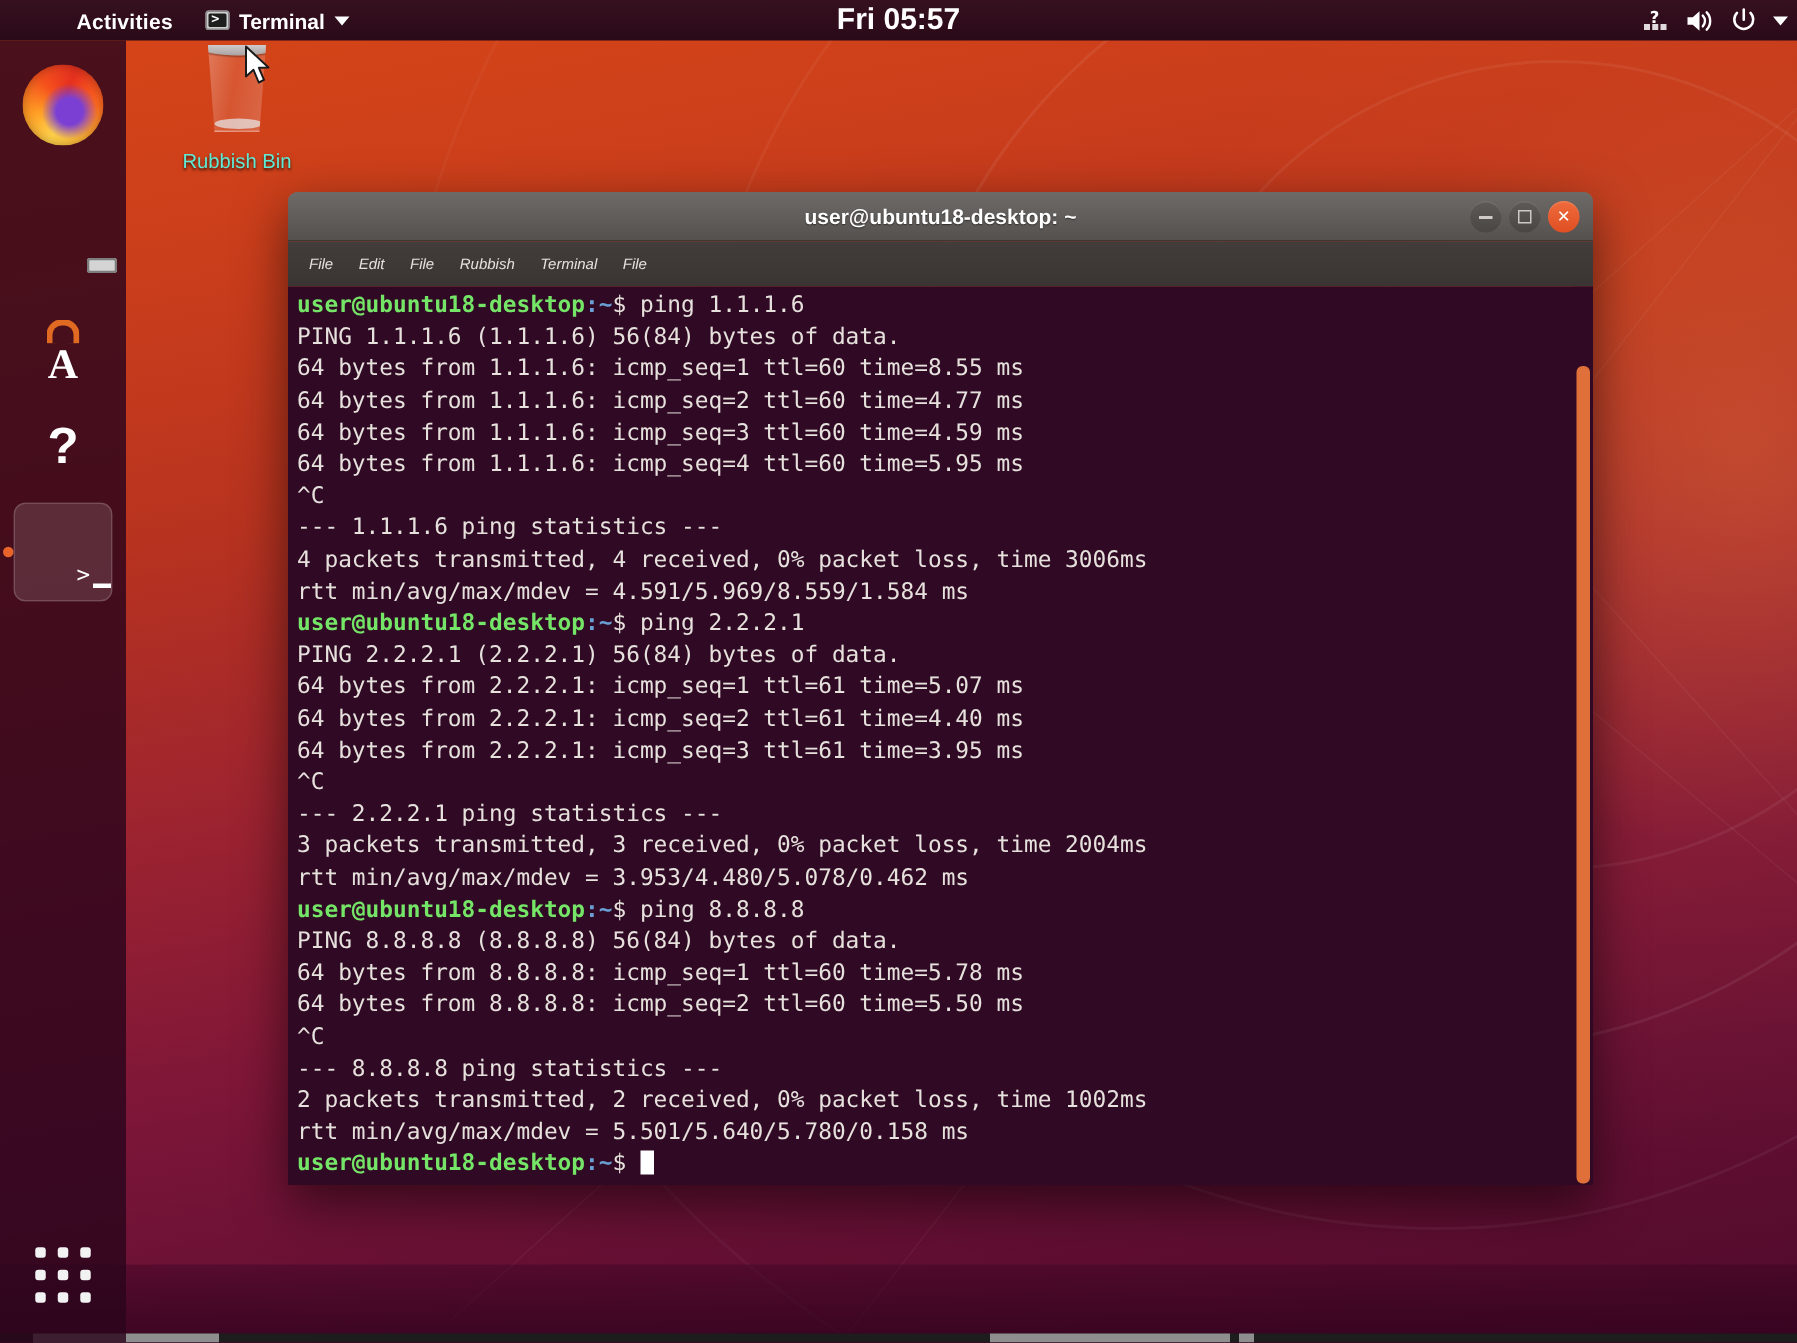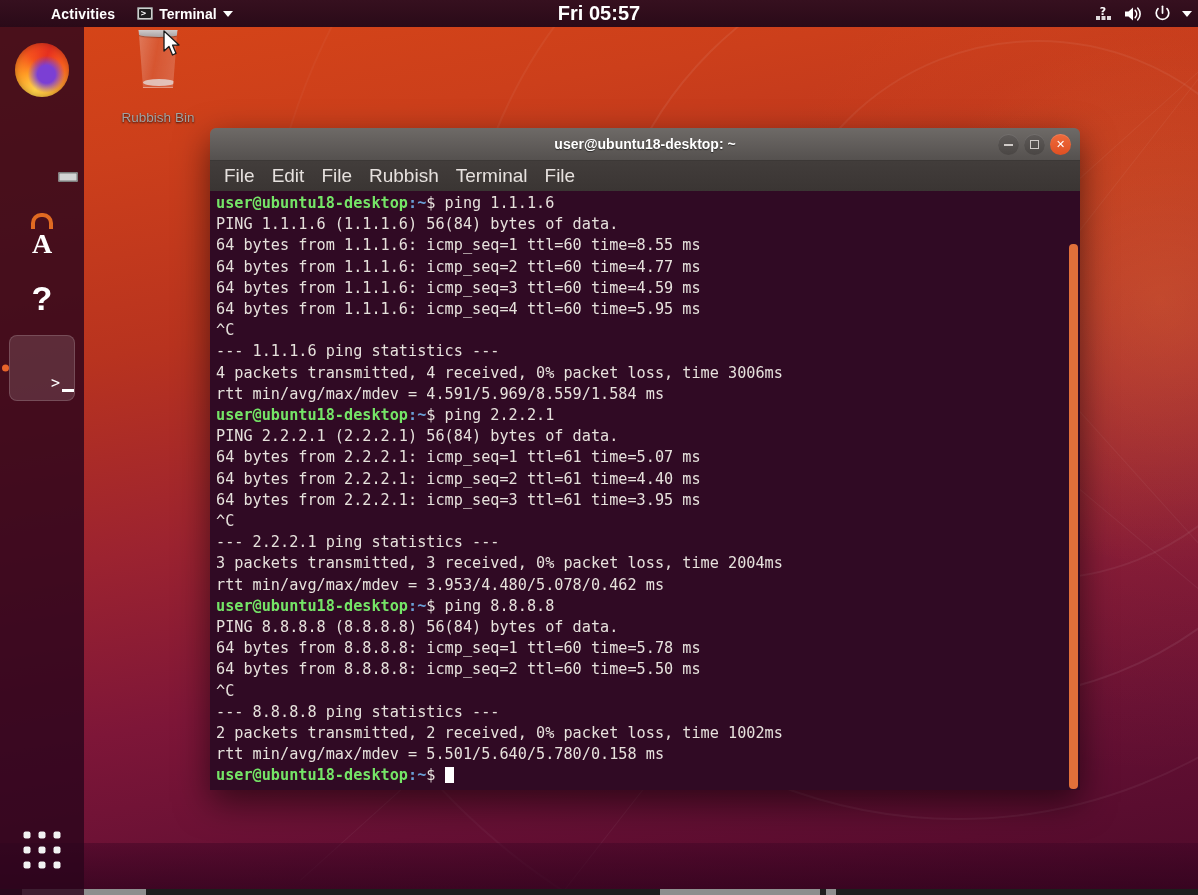--- a/index.html
+++ b/index.html
@@ -168,28 +168,28 @@
   .bin-lid {
     position:absolute; left:-4px; top:-5px; width:52px; height:11px;
     border-radius:50%; background:linear-gradient(180deg,#e6e2e2,#a9a2a2);
     box-shadow:0 1px 1px rgba(0,0,0,0.3);
   }
   .bin-base {
     position:absolute; left:6px; bottom:1px; width:32px; height:7px;
     border-radius:50%; background:rgba(230,226,226,0.75);
   }
   #trash-label {
-    margin-top:22px; color:#a3a3a3; font-size:13.5px;
+    margin-top:12px; color:#5eead4; font-size:13.5px;
     text-shadow:0 1px 2px rgba(0,0,0,0.8); white-space:nowrap;
   }
   #cursor { position:absolute; left:163px; top:30px; z-index:50; }
 
   
   #terminal-window {
-    position:absolute; left:210px; top:128px; width:870px; height:662px;
+    position:absolute; left:192px; top:128px; width:870px; height:662px;
     border-radius:6px 6px 0 0; z-index:20;
     box-shadow:0 12px 34px rgba(0,0,0,0.55);
     overflow:hidden;
   }
   #titlebar {
     height:33px; background:linear-gradient(180deg,#6e6a67,#55514f);
     border-bottom:1px solid #3c3836;
     display:flex; align-items:center; justify-content:center; position:relative;
   }
   #window-title {
@@ -204,21 +204,21 @@
     box-shadow:inset 0 1px 0 rgba(255,255,255,0.13);
     color:#d9d4d1; font-size:11px; cursor:pointer; }
   .wbtn.close { background:linear-gradient(180deg,#ef6b3c,#df4f22); color:#fff; }
   .wbtn .min-g { width:9px; height:2px; background:#cfcac7; display:block; }
   .wbtn .max-g { width:9px; height:9px; border:1.5px solid #cfcac7; display:block; }
 
   #menubar {
     height:30px; background:linear-gradient(180deg,#423d3b,#3a3533);
     display:flex; align-items:center; padding-left:14px; gap:17px;
   }
-  .menu-item { color:#e6e1de; font-size:19px; cursor:pointer; }
+  .menu-item { color:#e6e1de; font-size:10px; cursor:pointer;font-style:italic; }
 
   #term-body {
     position:relative; height:599px; background:#300a24; overflow:hidden;
   }
   #term-text {
     padding:2px 0 0 3px; margin-left:0;
     font-family:"DejaVu Sans Mono", monospace;
     font-size:15.2px; line-height:21.2px; color:#e6e1dc;
     white-space:pre;
   }

